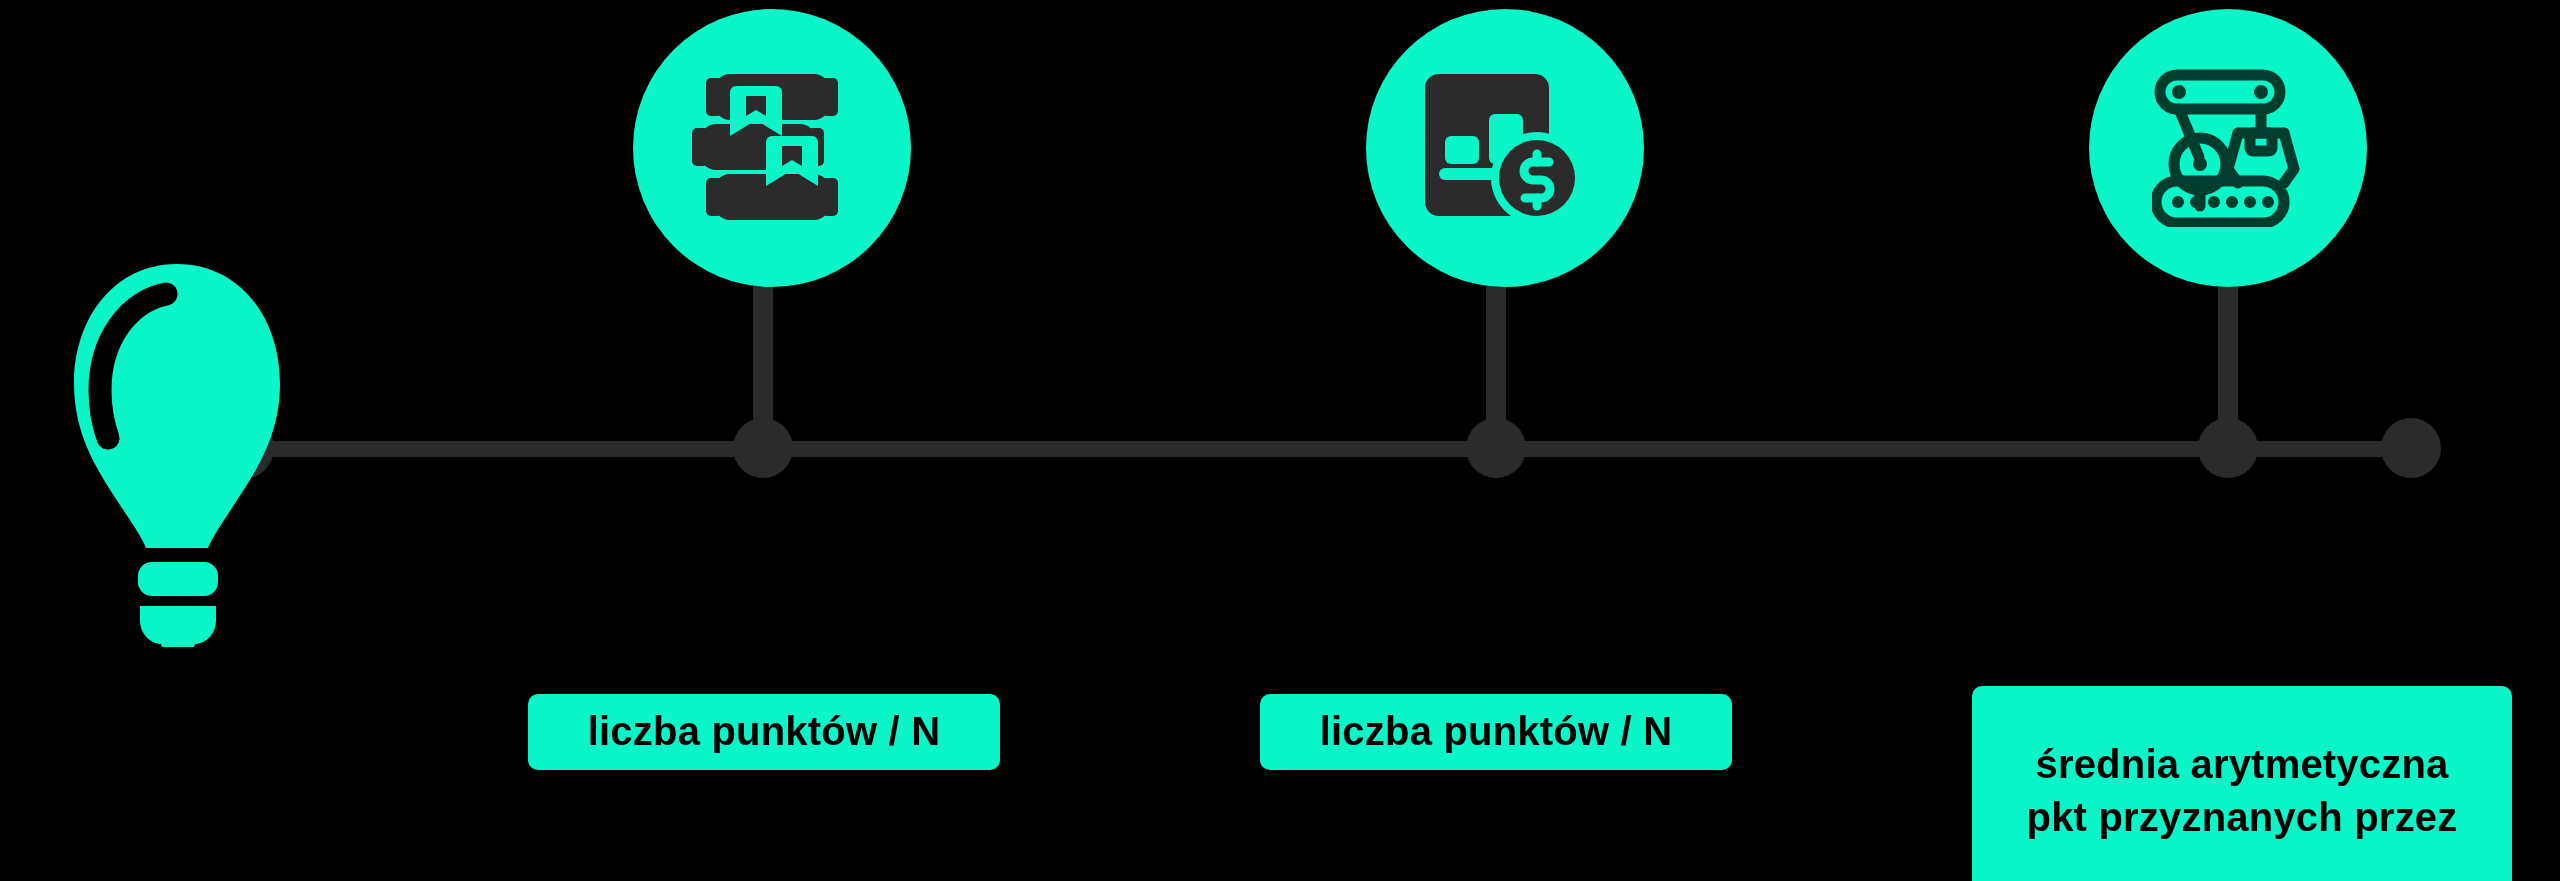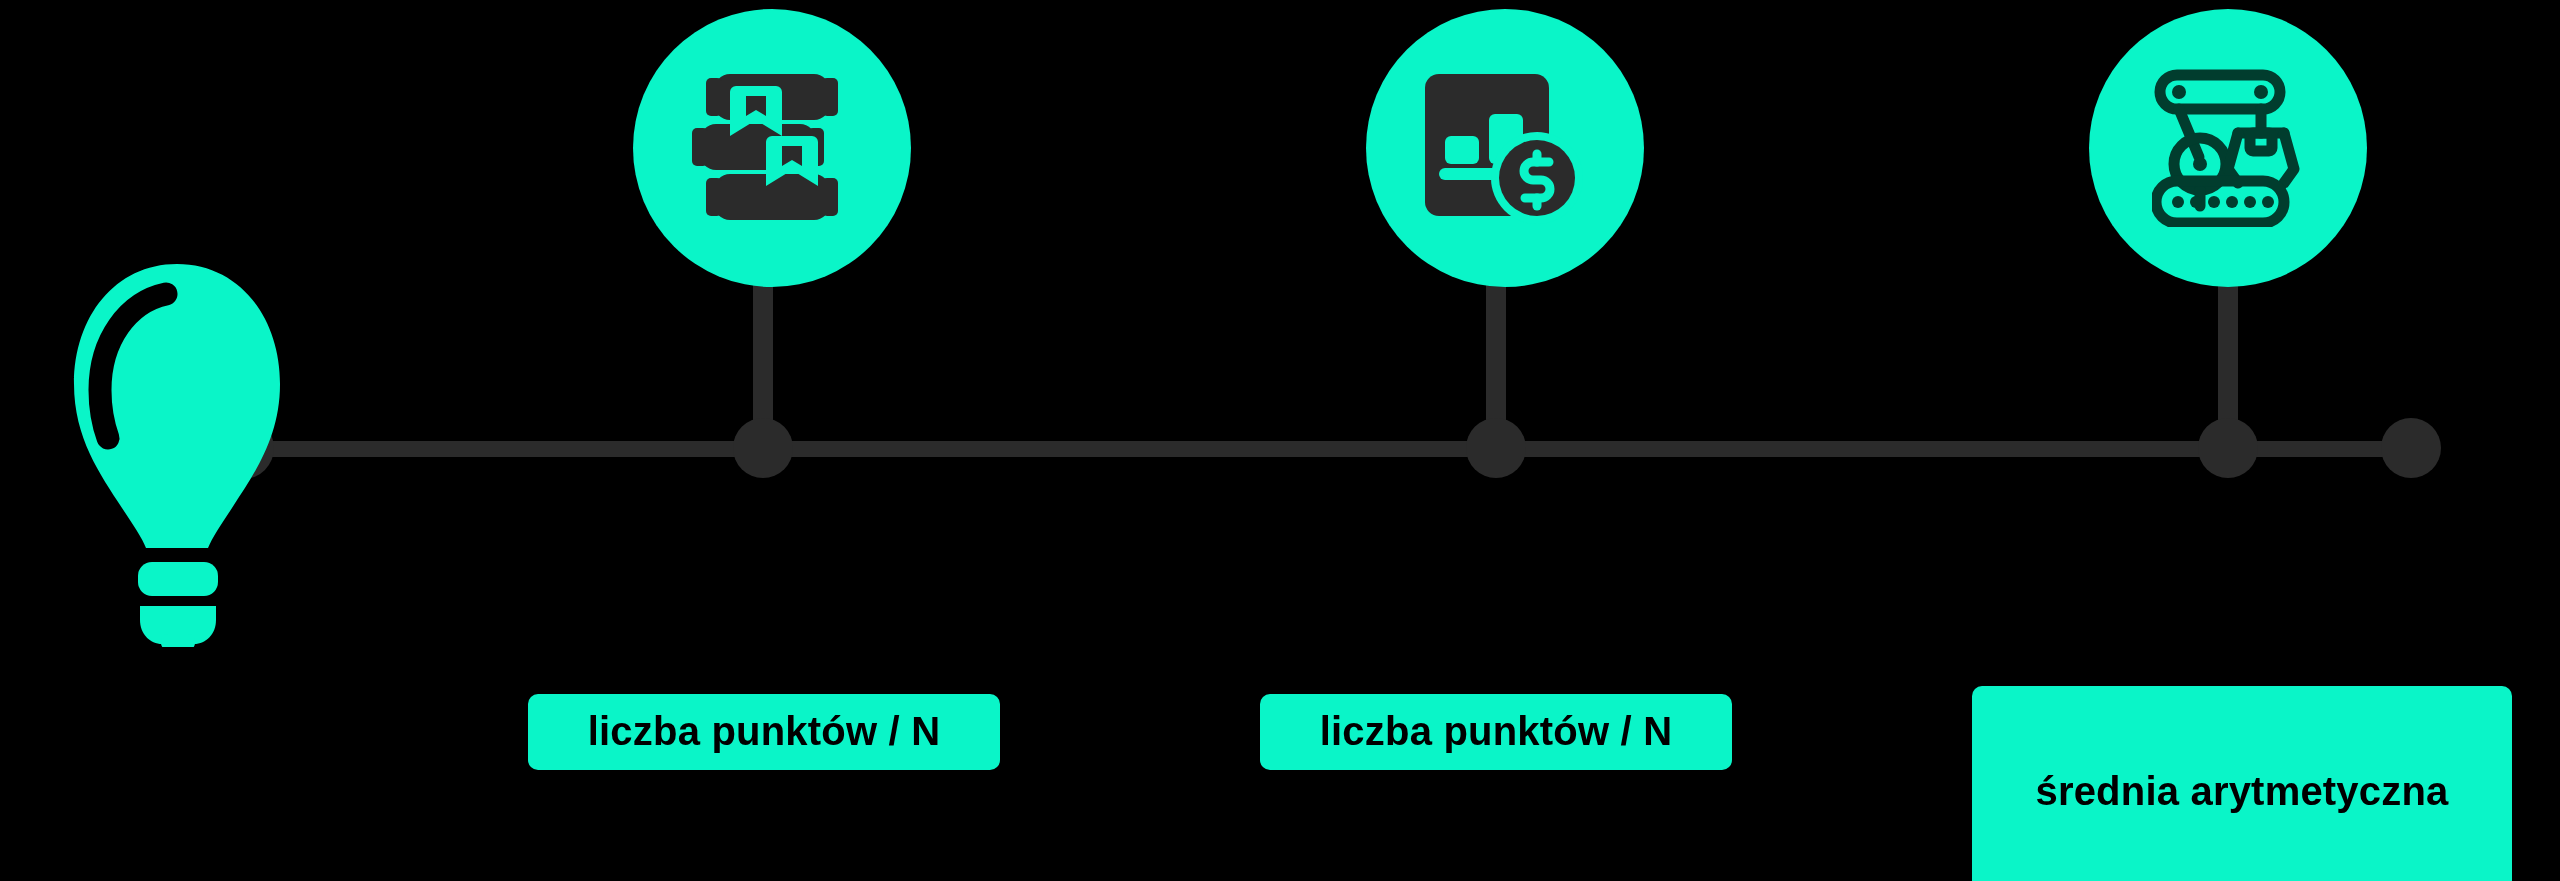--- a/index.html
+++ b/index.html
@@ -205,15 +205,16 @@
       <rect x="91" y="372" width="34" height="16" rx="7" fill="#0af5c8"></rect>
     </svg>
   </div>
 
   <div class="label-box" style="left:528px; top:694px; width:472px; height:76px;">liczba punktów / N</div>
 
   <div class="label-box" style="left:1260px; top:694px; width:472px; height:76px;">liczba punktów / N</div>
 
   <div class="label-box multi" style="left:1972px; top:686px; width:540px; height:210px; flex-direction:column;">
     <span>średnia arytmetyczna</span>
+    <span>pkt przyznanych przez</span>
   </div>
 
 </div>
 
 </body></html>

